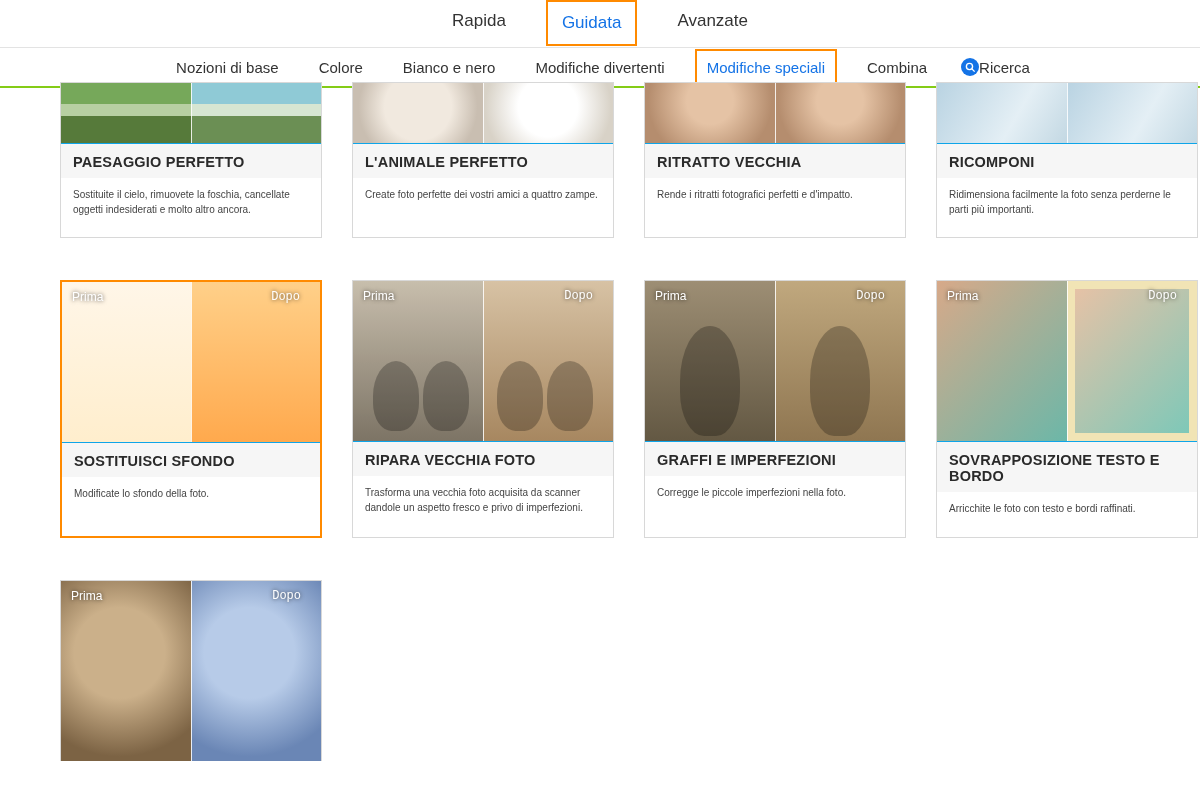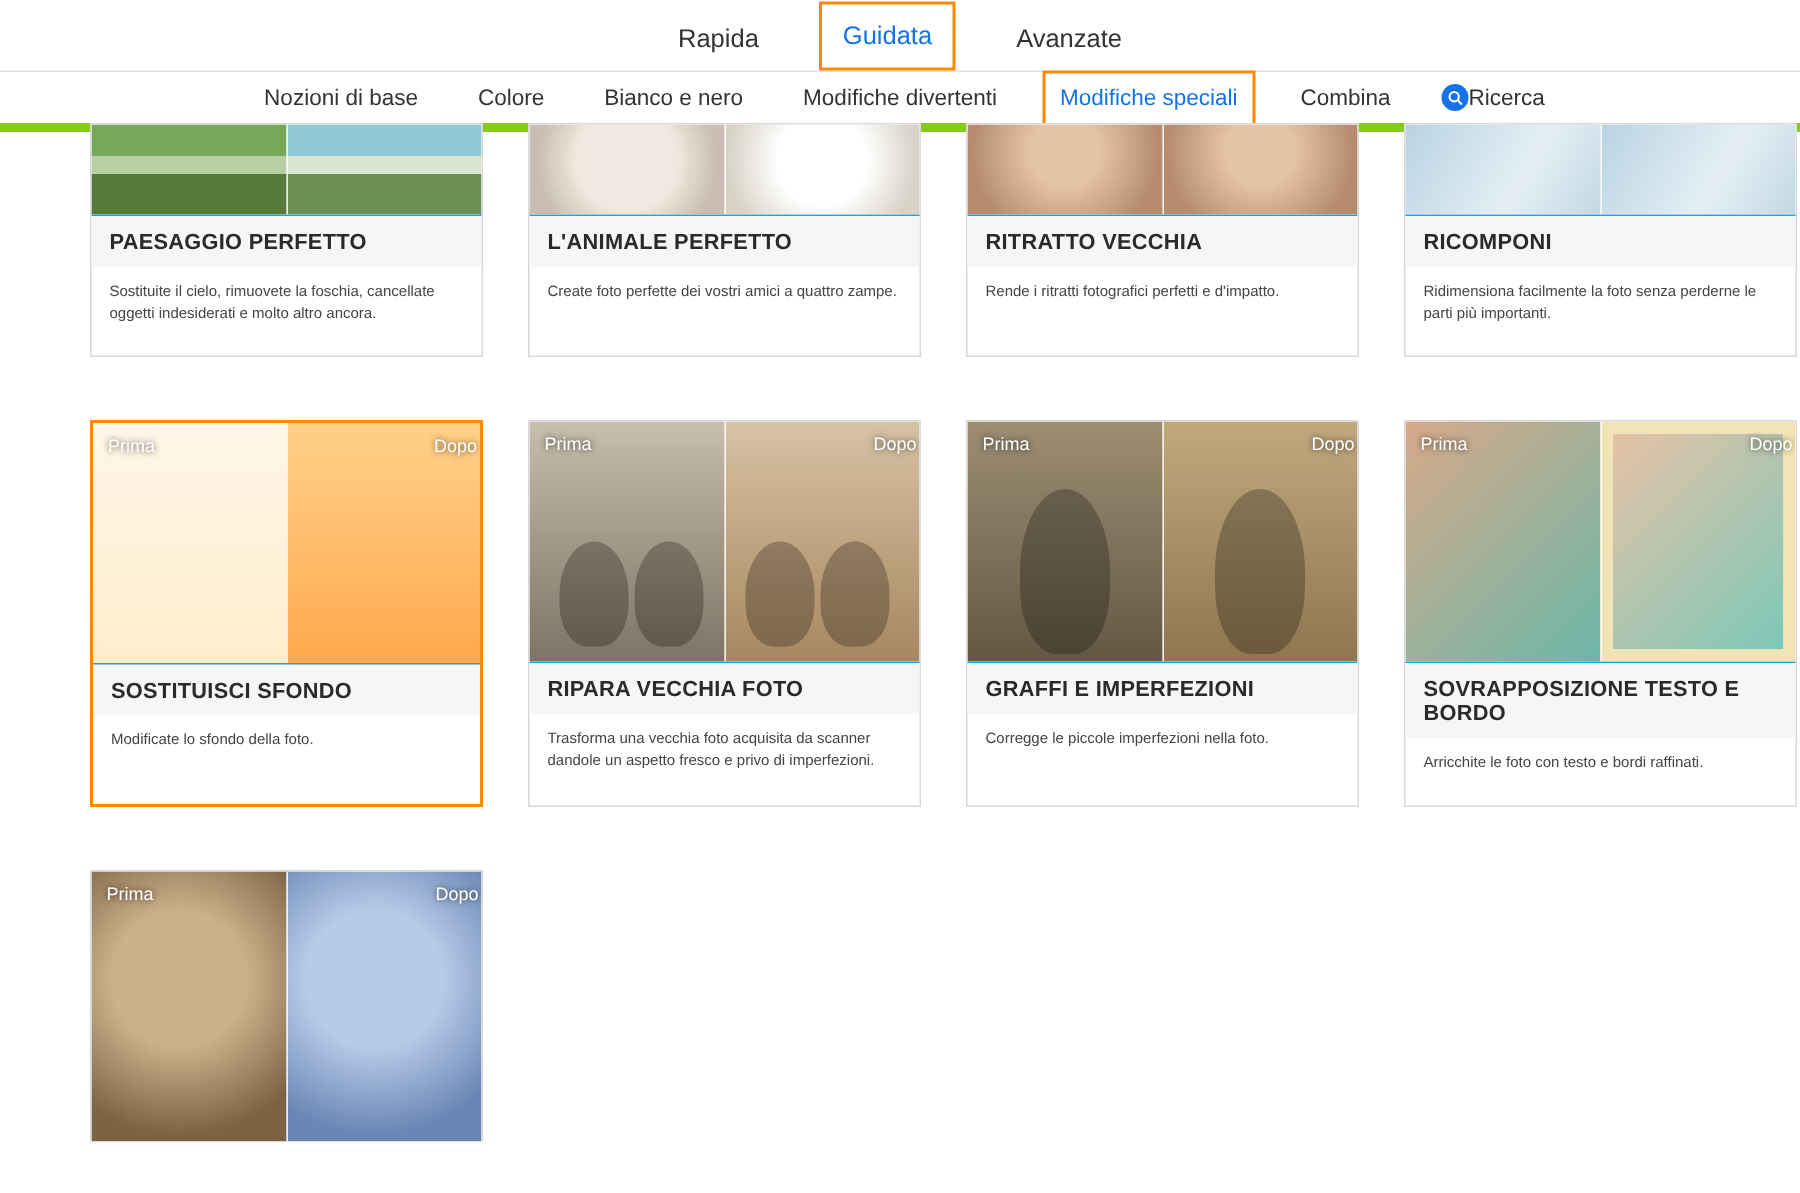--- a/index.html
+++ b/index.html
@@ -5,21 +5,21 @@
   * { box-sizing: border-box; margin: 0; padding: 0; }
   body {
     font-family: -apple-system, "Segoe UI", "Helvetica Neue", Arial, sans-serif;
     background: #fff;
     color: #333;
     width: 1200px;
   }
   .top-tabs {
     display: flex;
     justify-content: center;
-    align-items: flex-end;
+    align-items: flex-start;
     height: 48px;
     gap: 26px;
     border-bottom: 1px solid #e3e3e3;
     font-size: 17px;
   }
   .top-tabs .tab {
     padding: 11px 14px;
     cursor: pointer;
     color: #333;
   }
@@ -27,21 +27,21 @@
     color: #1473e6;
     border: 2px solid #ff8a00;
   }
   .sub-tabs {
     display: flex;
     justify-content: center;
     align-items: center;
     height: 40px;
     gap: 20px;
     font-size: 15px;
-    border-bottom: 6px solid #84cc16;
+    border-bottom: 2px solid #84cc16;
   }
   .sub-tabs .tab {
     padding: 8px 10px;
     cursor: pointer;
     color: #333;
   }
   .sub-tabs .tab.active {
     color: #1473e6;
     border: 2px solid #ff8a00;
   }
@@ -91,21 +91,21 @@
   .thumb .divider { position: absolute; top:0; bottom:0; left:50%; width:1px; background:rgba(255,255,255,.85); }
   .thumb .label {
     position: absolute;
     top: 8px;
     font-size: 12px;
     color: #fff;
     text-shadow: 0 0 4px rgba(0,0,0,.7);
     font-weight: 500;
   }
   .thumb .label.l { left: 10px; }
-  .thumb .label.r { right: 2px; }
+  .thumb .label.r { right: 20px; font-family: Liberation Mono, monospace; }
   .title-bar {
     background: rgba(245,245,245,.9);
     padding: 10px 12px 8px 12px;
     font-size: 14.5px;
     font-weight: 700;
     letter-spacing: .2px;
     color: #2a2a2a;
     border-top: 1px solid #0ea5e9;
   }
   .desc {

